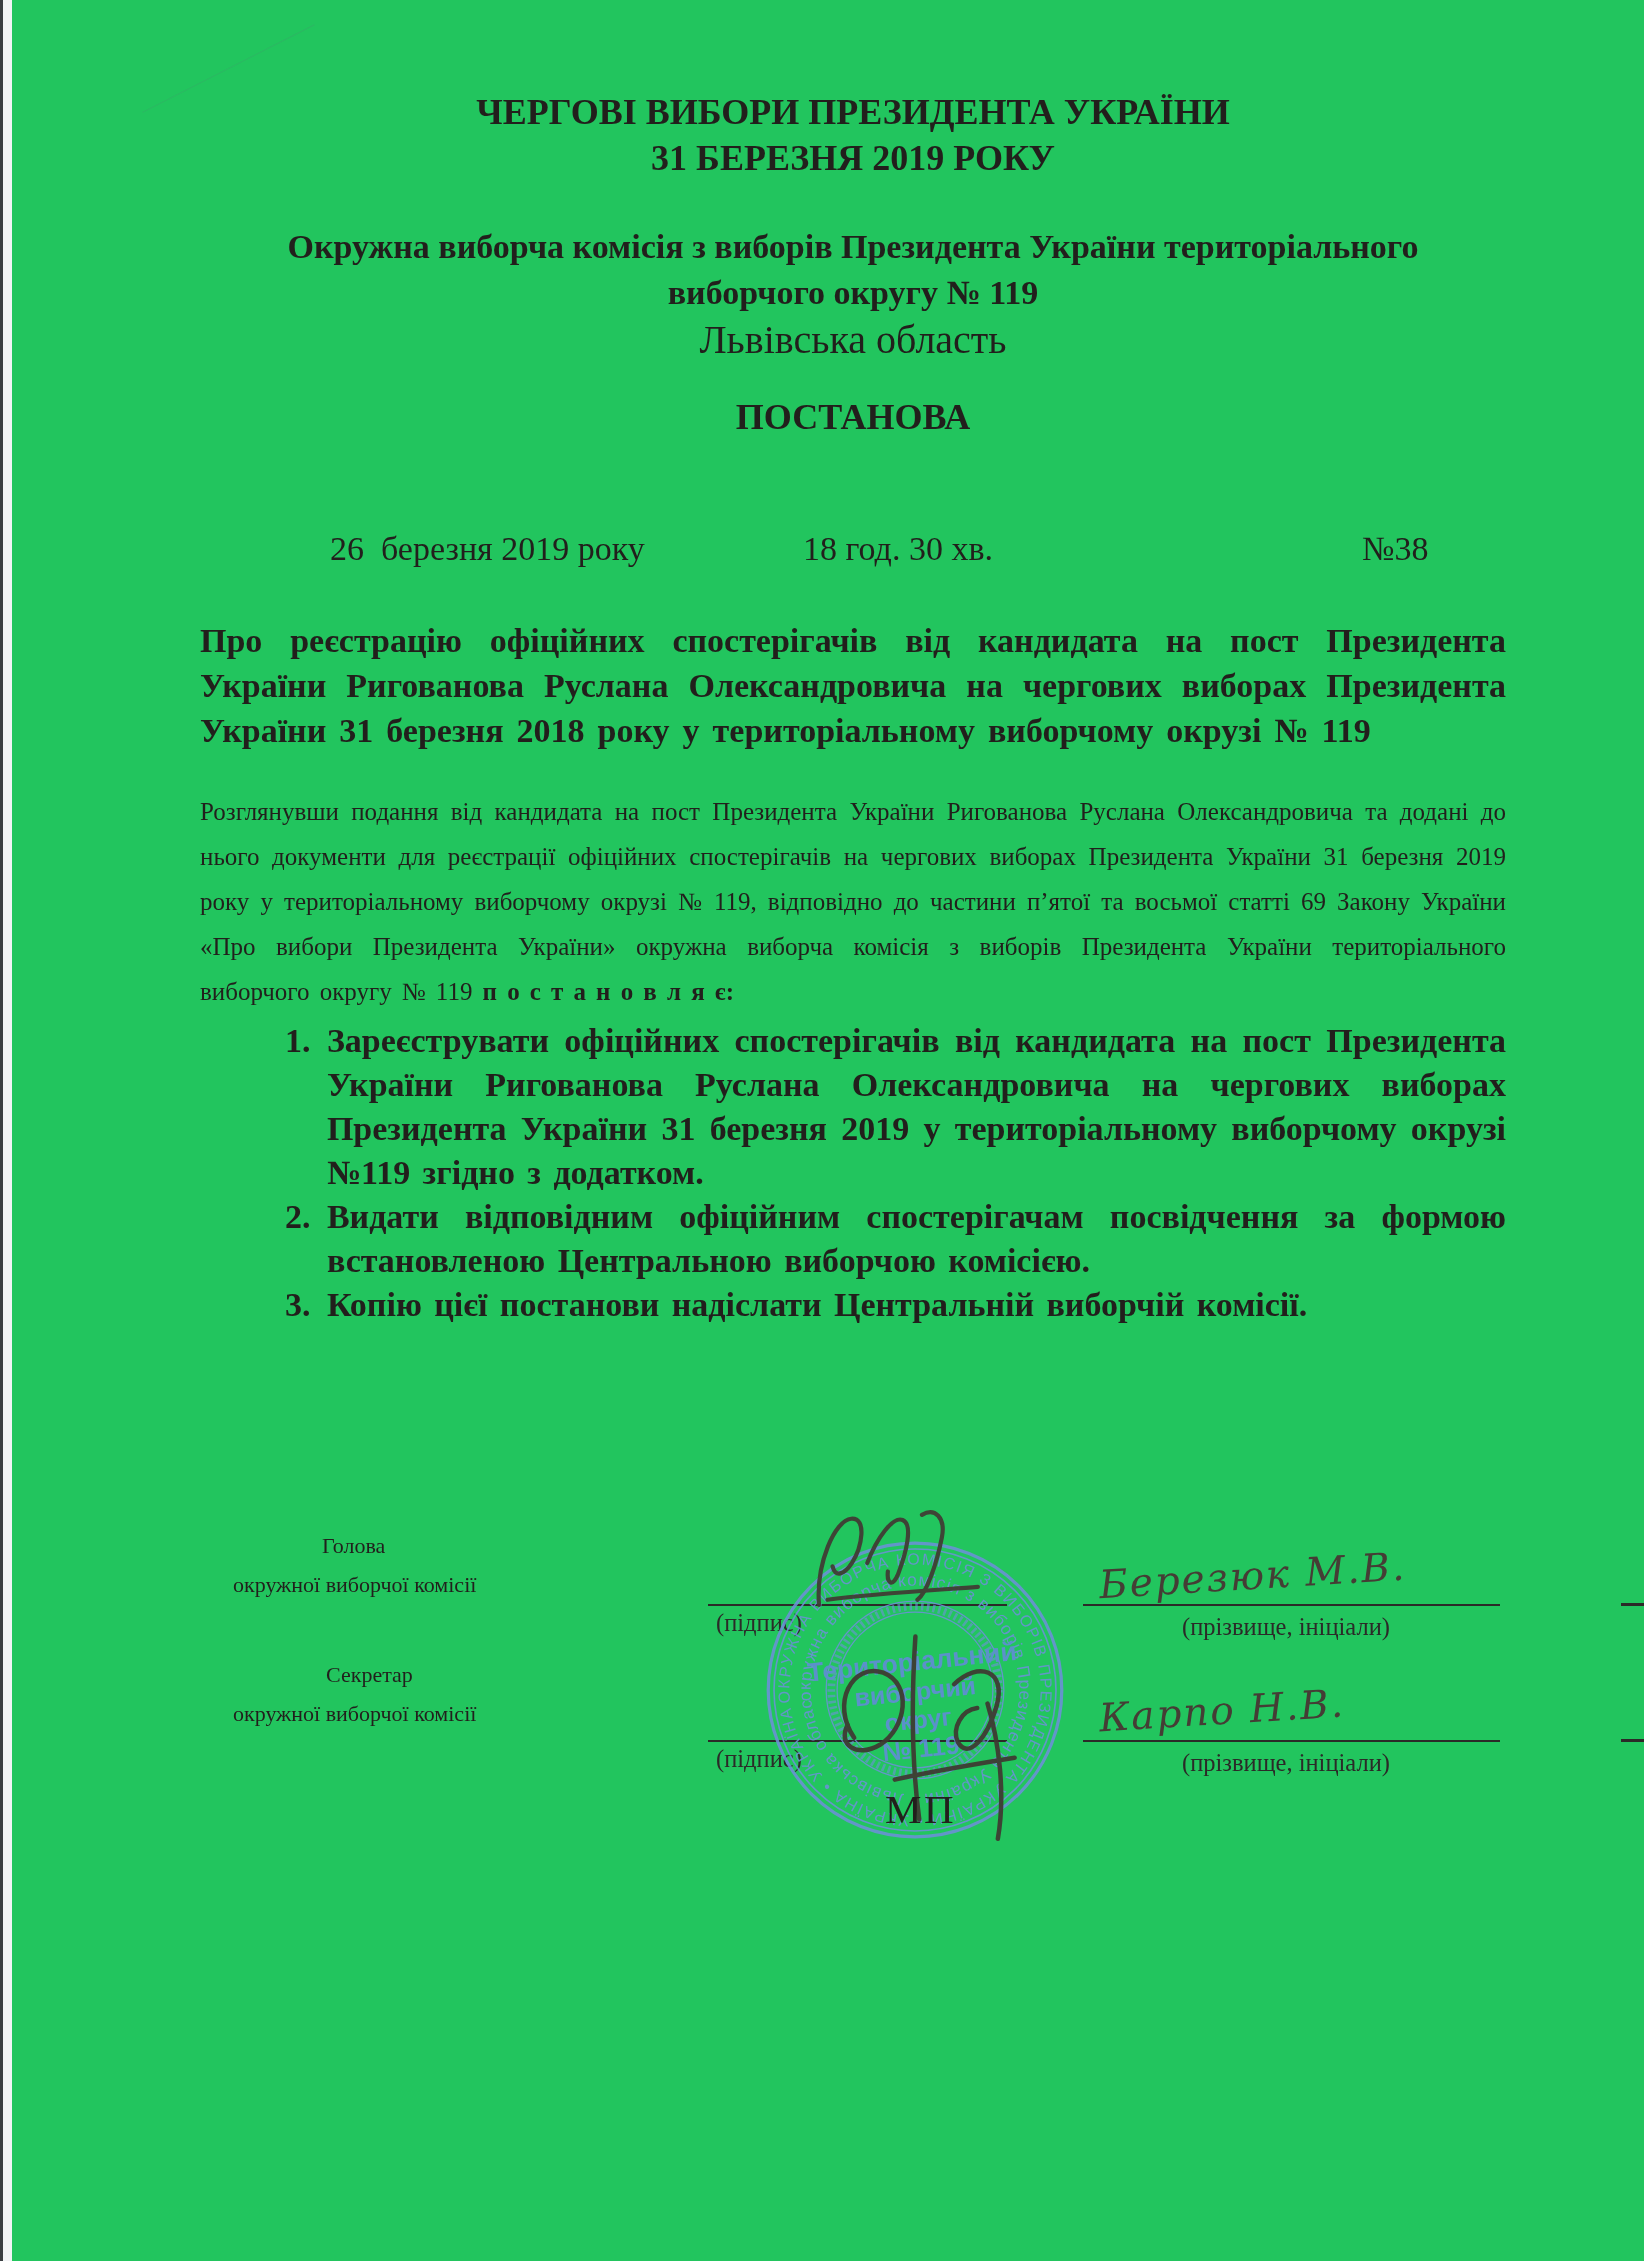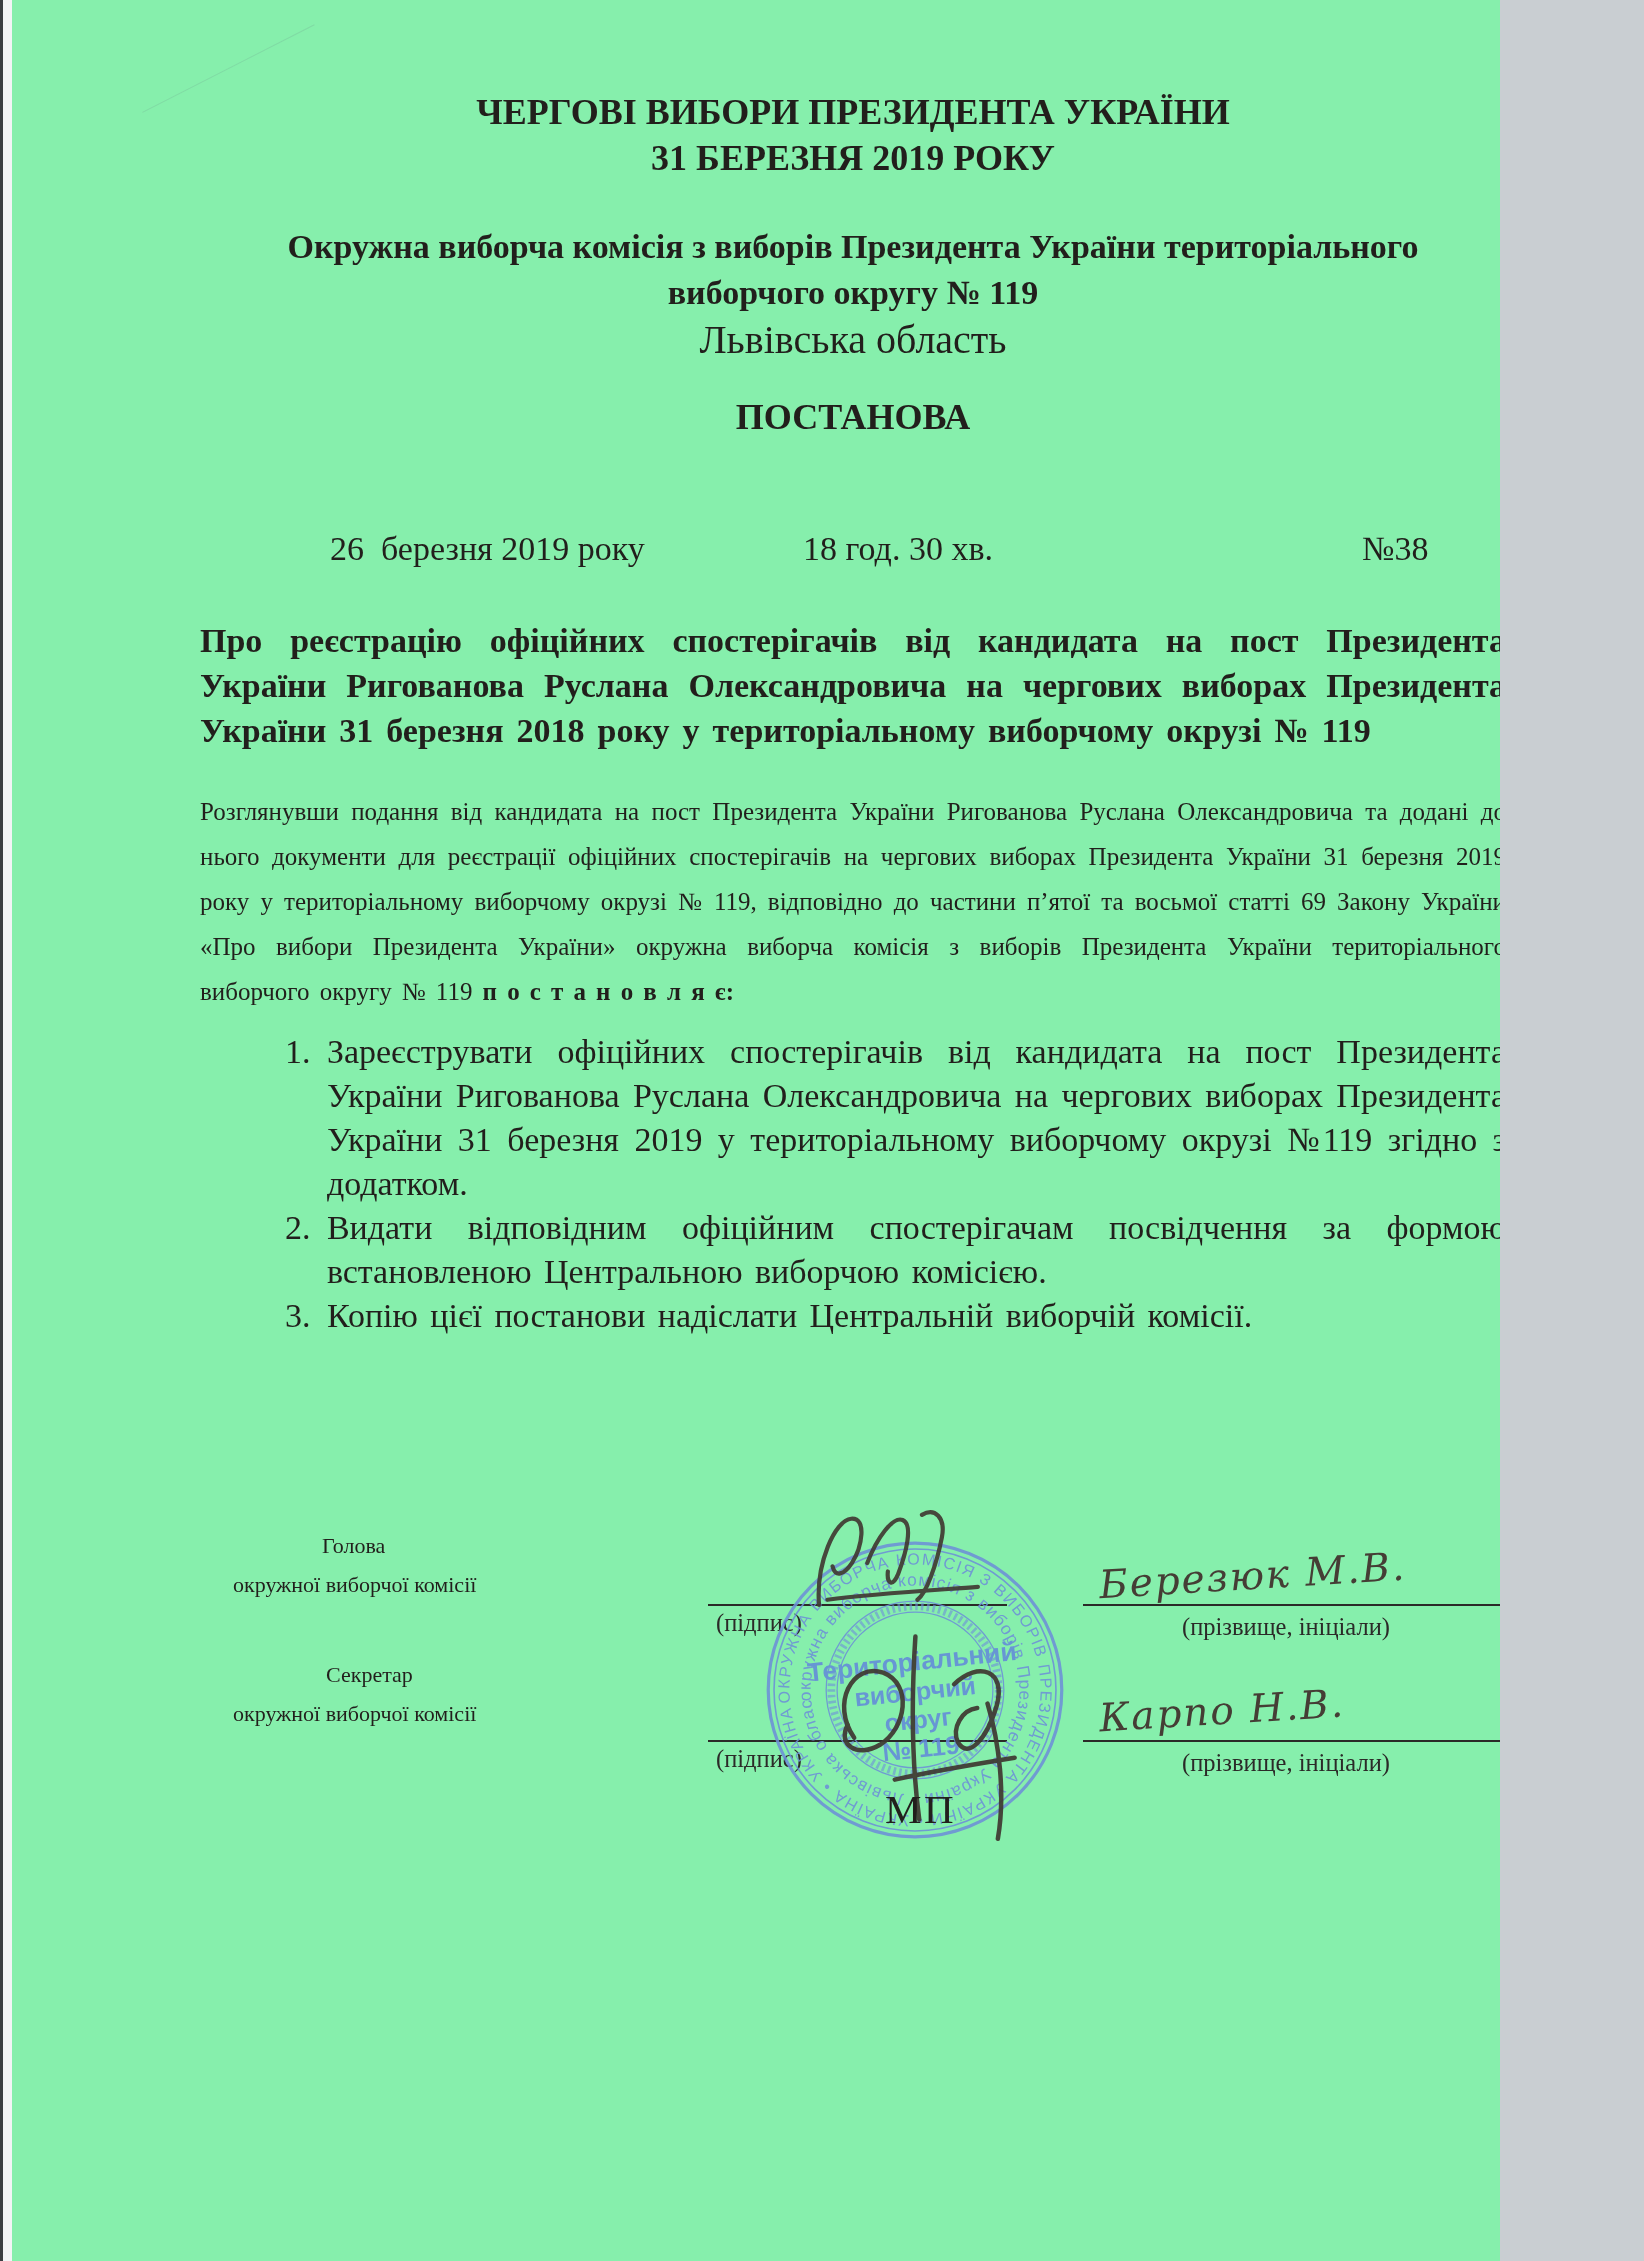--- a/index.html
+++ b/index.html
@@ -1,19 +1,19 @@
 <!DOCTYPE html>
 <html style="font-size:10.3px"><head>
 <meta charset="utf-8">
 <style>
   html,body{margin:0;padding:0;background:#c9ced2;}
   .page{
     position:relative;
-    width:1500px;height:2261px;
-    background:#86efac;
+    width:1644px;height:2261px;
+    background:#22c55e;
     overflow:hidden;
     font-family:"Liberation Serif","DejaVu Serif",serif;
     color:#221f1c;
   }
   
   .scan-edge-left{position:absolute;left:0;top:0;width:2.6px;height:100%;background:#3a3e42;}
   .scan-edge-strip{position:absolute;left:2.6px;top:0;width:9px;height:100%;background:#f2f4f6;}
   .crease{position:absolute;left:132px;top:68px;width:193px;height:1.3px;
           background:rgba(100,110,122,.16);transform:rotate(-27deg);}
   .centered{position:absolute;left:200px;width:1306px;text-align:center;white-space:pre;}
@@ -24,21 +24,21 @@
   .meta-row{position:absolute;left:200px;top:530px;width:1306px;height:45px;font-size:34px;}
   .meta-row span{position:absolute;white-space:pre;}
   .meta-date{left:130px;font-family:Liberation Serif, serif;}
   .meta-time{left:603px;}
   .meta-num{left:1162px;}
   .flow{position:absolute;left:200px;top:618px;width:1306px;}
   .subject{font-weight:bold;font-size:34px;line-height:45px;text-align:justify;
            word-spacing:4.5px;margin:0 0 36px 0;}
   .preamble{font-size:25px;line-height:45px;text-align:justify;word-spacing:3.9px;margin:0;}
   .resolves{font-weight:bold;}
-  ol.resolution{margin:16px 0 0 0;padding:0 0 0 123px;font-size:34px;line-height:44px;}
+  ol.resolution{margin:5px 0 0 0;padding:0 0 0 123px;font-size:34px;line-height:44px;font-weight:bold;}
   ol.resolution li{text-align:justify;word-spacing:3.9px;margin:0;padding:0 0 0 3.9px;}
   .sig-label{position:absolute;font-size:22px;white-space:pre;}
   .sig-line{position:absolute;height:1.9px;background:#2b2a28;}
   .sig-caption{position:absolute;font-size:24.5px;color:#2b2a28;white-space:pre;}
   .hand-name{
     position:absolute;font-size:39px;font-style:italic;color:#453d35;
     font-family:"DejaVu Serif","Liberation Serif",serif;
     transform:rotate(-3.5deg);letter-spacing:1.9px;white-space:pre;
   }
   .mp{position:absolute;left:885px;top:1785px;font-size:41px;letter-spacing:2.6px;}

